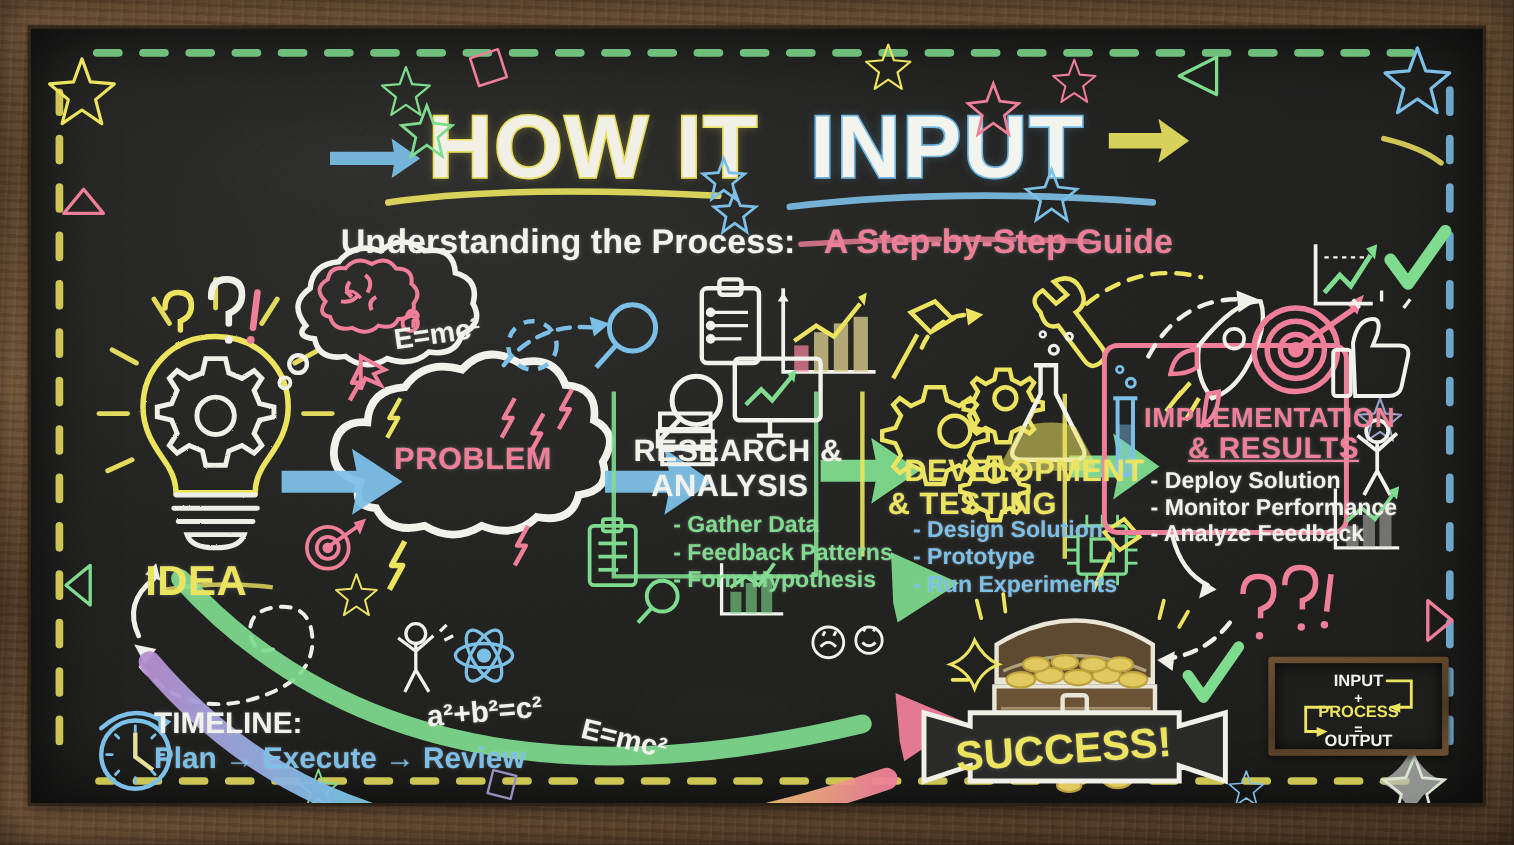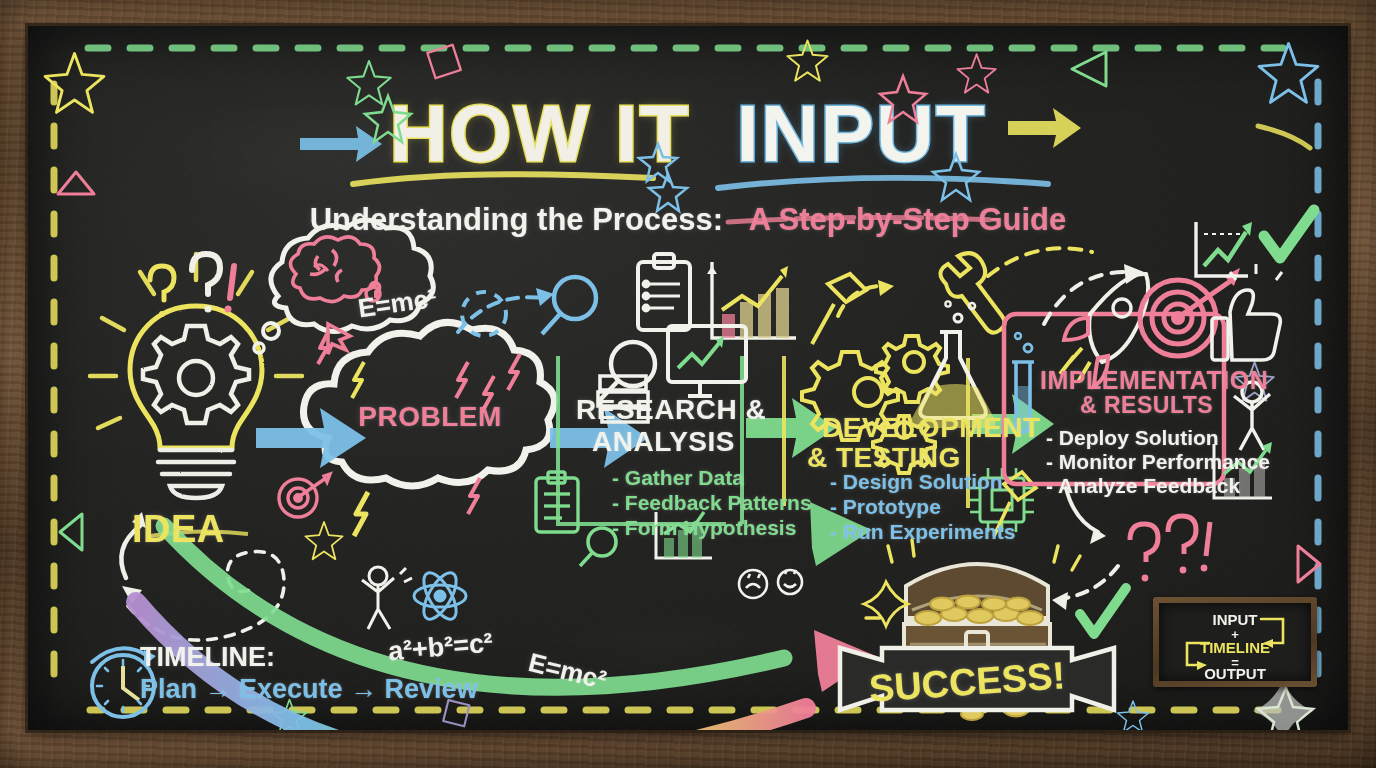--- a/index.html
+++ b/index.html
@@ -572,21 +572,21 @@
     <div class="txt bullets green chalk" style="left:584px;top:465px;">- Feedback Patterns</div>
     <div class="txt bullets green chalk" style="left:584px;top:490px;">- Form Hypothesis</div>
 
     <div class="txt node-title yellow chalk" style="left:794px;top:386px;font-size:28px;">DEVELOPMENT</div>
     <div class="txt node-title yellow chalk" style="left:779px;top:416px;font-size:28px;">&amp; TESTING</div>
     <div class="txt bullets blue chalk" style="left:802px;top:444px;">- Design Solution</div>
     <div class="txt bullets blue chalk" style="left:802px;top:469px;">- Prototype</div>
     <div class="txt bullets blue chalk" style="left:802px;top:494px;">- Run Experiments</div>
 
     <div class="txt node-title pink chalk" style="left:1012px;top:340px;font-size:25px;">IMPLEMENTATION</div>
-    <div class="txt node-title pink chalk" style="left:1052px;top:366px;font-size:23px;">&amp; RESULTS</div>
+    <div class="txt node-title pink chalk" style="left:1052px;top:366px;font-size:27px;text-decoration:underline;">&amp; RESULTS</div>
     <div class="txt bullets white chalk" style="left:1018px;top:400px;">- Deploy Solution</div>
     <div class="txt bullets white chalk" style="left:1018px;top:424px;">- Monitor Performance</div>
     <div class="txt bullets white chalk" style="left:1018px;top:448px;">- Analyze Feedback</div>
 
     <div class="txt chalk" style="left:834px;top:635px;width:210px;text-align:center;font-size:38px;font-weight:bold;color:#ece45f;transform:rotate(-4deg);">SUCCESS!</div>
 
     <div class="txt white chalk" style="left:112px;top:616px;font-size:27px;font-weight:bold;">TIMELINE:</div>
     <div class="txt blue chalk" style="left:112px;top:648px;font-size:27px;font-weight:bold;">Plan → Execute → Review</div>
 
     <div class="txt white chalk" style="left:330px;top:262px;font-size:26px;font-weight:bold;transform:rotate(-8deg);">E=mc²</div>
@@ -596,20 +596,20 @@
     <div id="mini-board">
       <div class="inner">
         <svg viewBox="0 0 140 78" style="position:absolute;inset:0;width:100%;height:100%">
           <path d="M96 16 h22 v24 h-14" fill="none" stroke="#ece45f" stroke-width="2.6" stroke-linecap="round"></path>
           <path d="M108 36 l-10 4 10 5z" fill="#ece45f"></path>
           <path d="M44 40 h-22 v22 h14" fill="none" stroke="#ece45f" stroke-width="2.6" stroke-linecap="round"></path>
           <path d="M32 58 l10 4 -10 5z" fill="#ece45f"></path>
         </svg>
         <div class="line white" style="top:8px;">INPUT</div>
         <div class="line white" style="top:24px;font-size:13px;">+</div>
-        <div class="line yellow" style="top:36px;">TIMELINE</div>
+        <div class="line yellow" style="top:36px;">PROCESS</div>
         <div class="line white" style="top:52px;font-size:13px;">=</div>
         <div class="line white" style="top:62px;">OUTPUT</div>
       </div>
     </div>
 
   </div>
 </div>
 
 </body></html>

